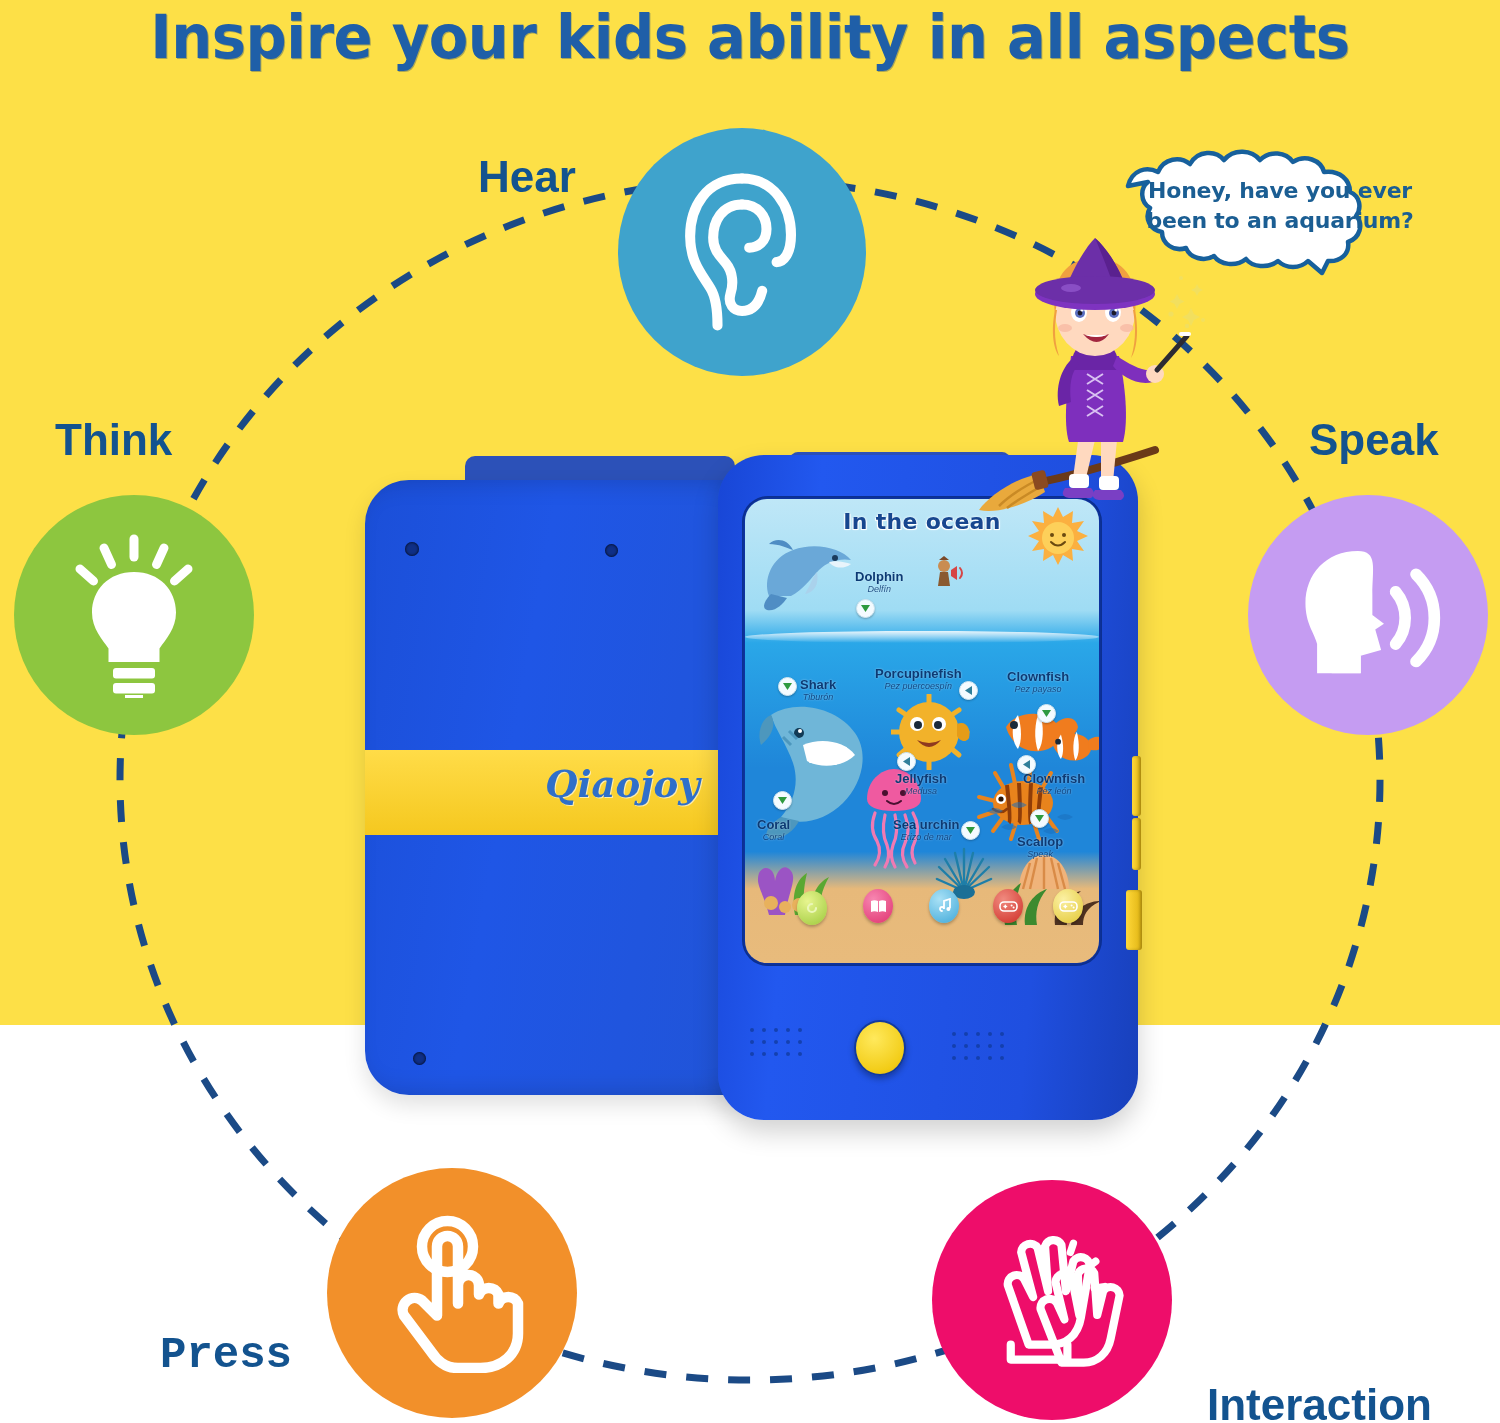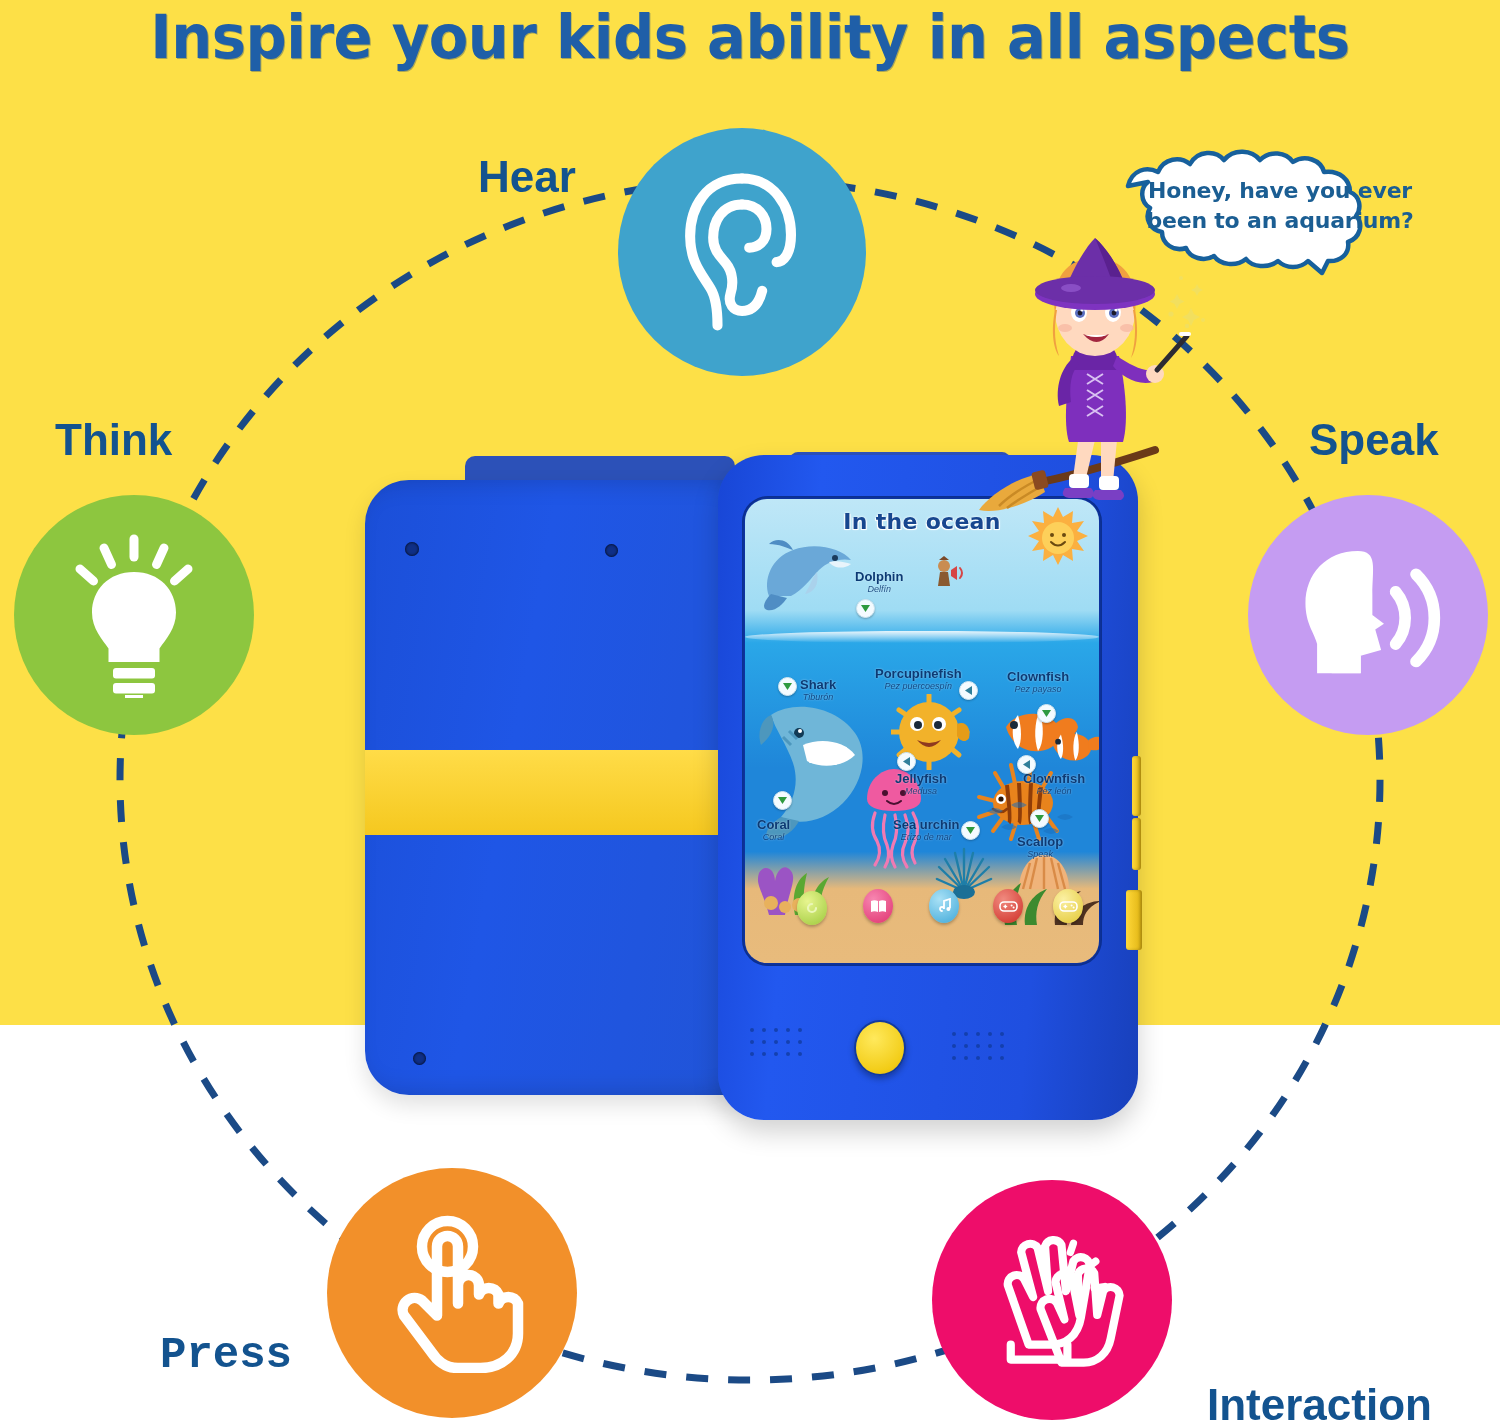--- a/index.html
+++ b/index.html
@@ -275,20 +275,21 @@
   </div>
 
   <div id="back-tab"></div>
   <div id="device-back">
     <div class="bcam" style="left:40px;  top:62px;  width:14px; height:14px;"></div>
     <div class="bcam" style="left:240px; top:64px;  width:13px; height:13px;"></div>
     <div class="bcam" style="left:38px;  top:315px; width:13px; height:13px;"></div>
     <div class="bcam" style="left:48px; top:572px; width:13px; height:13px;"></div>
   </div>
   <div id="back-band"></div>
+  <div id="back-logo">Qiaojoy</div>
 
   <div id="front-tab"></div>
   <div id="device-front"></div>
 
   <div class="sidebtn" style="left:1132px; top:756px; width:9px;  height:60px;"></div>
   <div class="sidebtn" style="left:1132px; top:818px; width:9px;  height:52px;"></div>
   <div class="sidebtn" style="left:1126px; top:890px; width:16px; height:60px;"></div>
 
   <div id="screen-bezel">
     <div id="screen">

